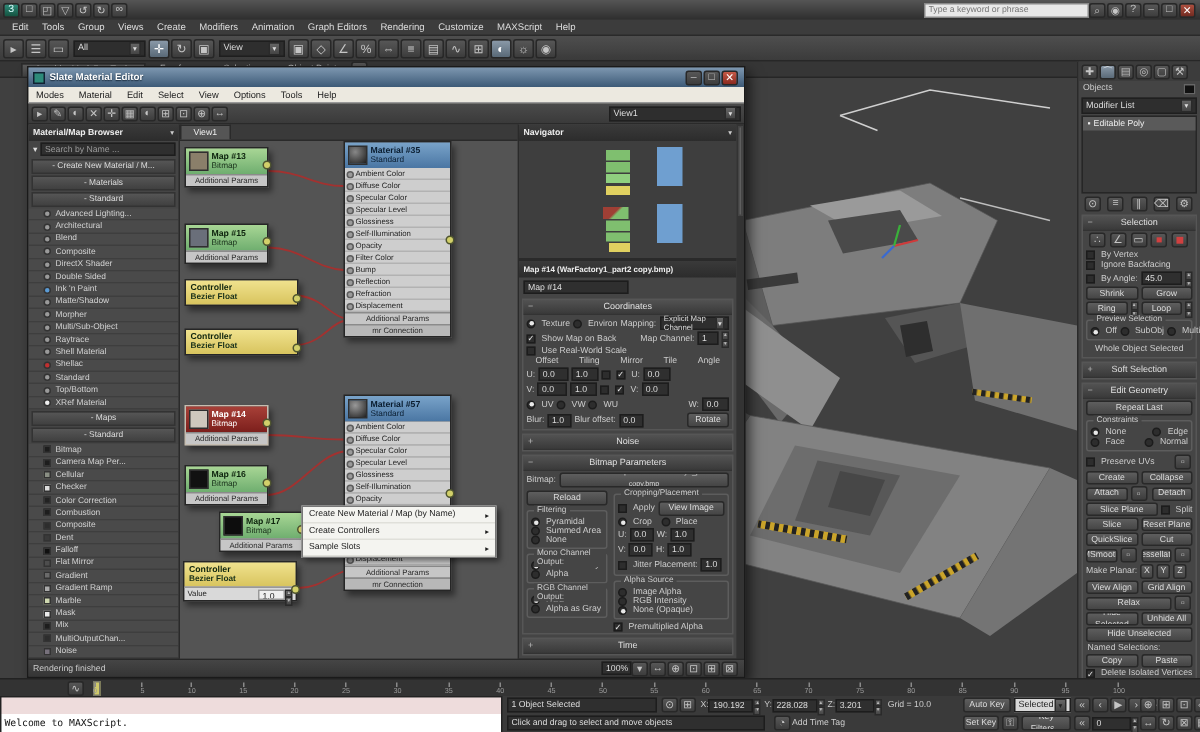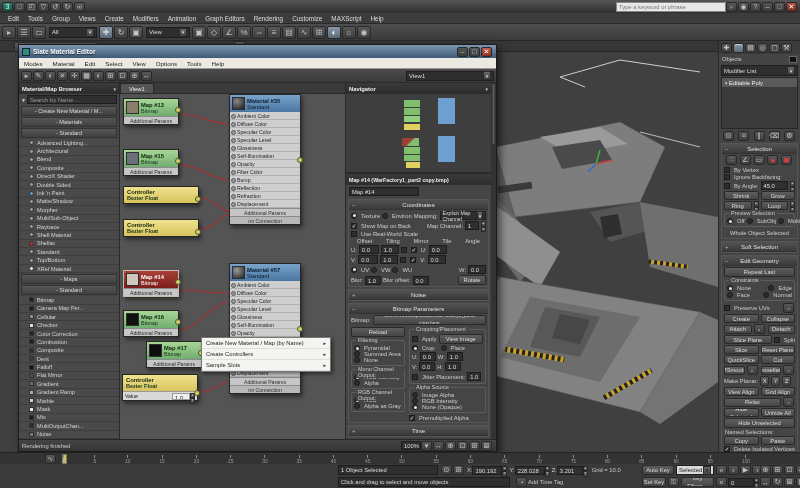--- a/index.html
+++ b/index.html
@@ -1074,20 +1074,24 @@
         <span>95</span>
       </span>
       <span class="tick">
         <span>100</span>
       </span>
     </div>
 </div>
 
 <div class="abs" style="left:0;top:464px;width:800px;height:24px;background:#3a3a3a">
 
+  <div class="abs" style="left:0;top:0;width:335px;height:24px;border:1px solid #222">
+    <div style="height:11px;background:#eedcdc"></div>
+    <div style="height:12px;background:#fff;color:#111;font-family:'DejaVu Sans Mono',monospace;font-size:6.5px;line-height:12px;padding-left:2px">Welcome to MAXScript.</div>
+  </div>
 
   <div class="fld" style="position:absolute;left:338px;top:1px;width:100px;height:10px">1 Object Selected</div>
   <div class="fld" style="position:absolute;left:338px;top:13px;width:172px;height:10px">Click and drag to select and move objects</div>
 
   <span class="ic sm" style="position:absolute;left:441px;top:1px">⊙</span>
   <span class="ic sm" style="position:absolute;left:453px;top:1px">⊞</span>
   <div class="r" style="position:absolute;left:467px;top:1px;height:10px">
     <span class="lbl">X:</span>
       <span class="fld" style="width:30px">190.192</span>
       <span class="spin">

